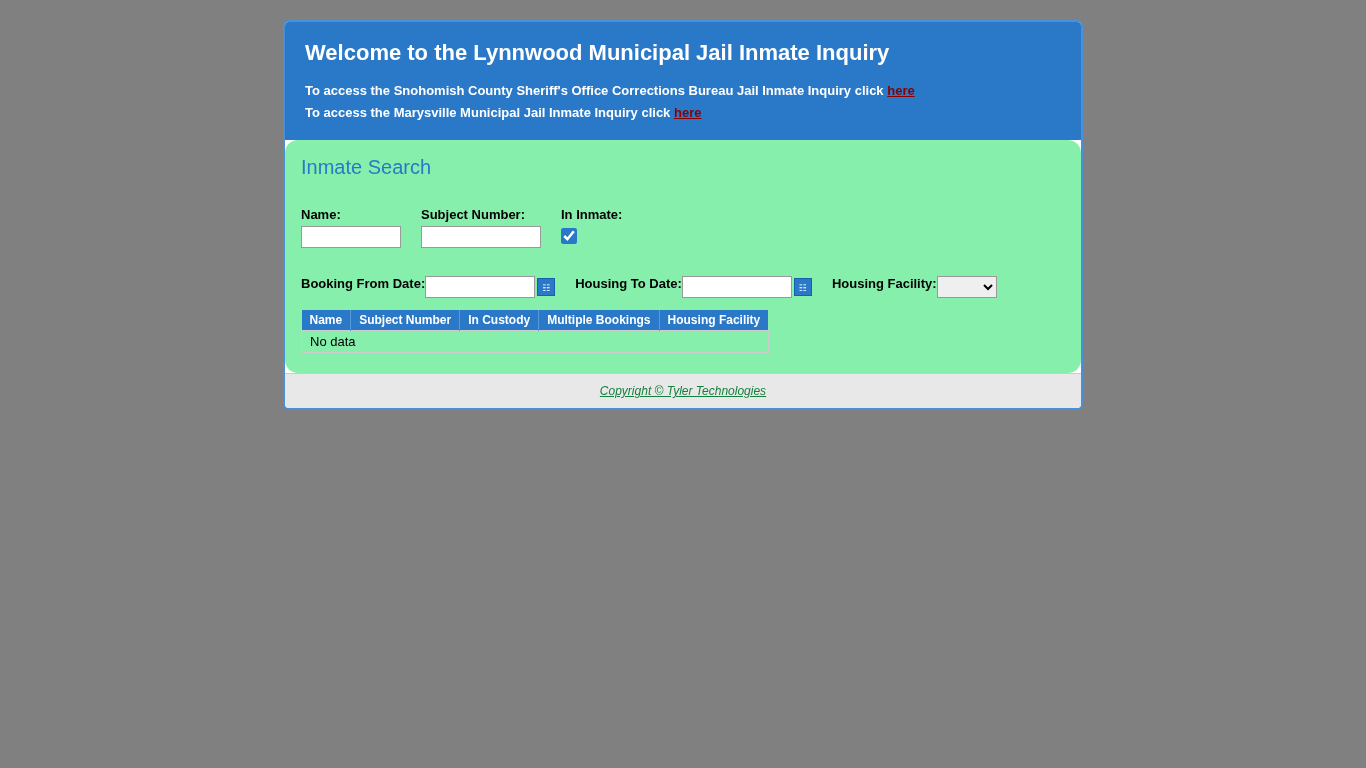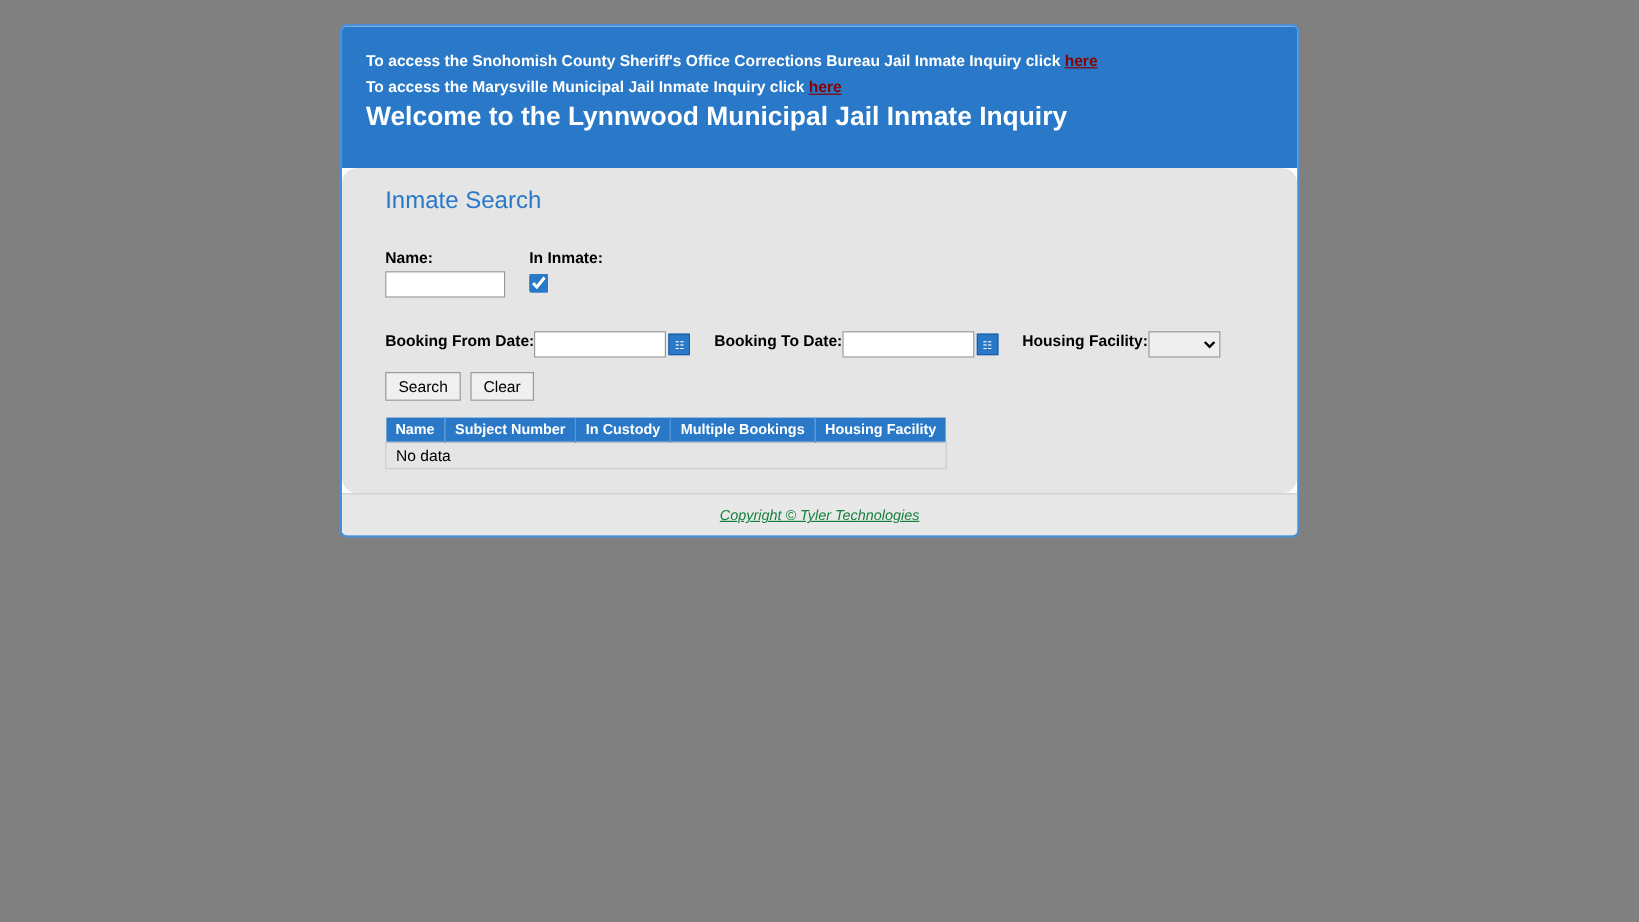--- a/index.html
+++ b/index.html
@@ -44,22 +44,22 @@
       line-height: 1.7;
     }
 
     #header-links a {
       color: #8b0000;
       text-decoration: underline;
       font-weight: bold;
     }
 
     #search-section {
-      background: #e5e5e5;
-      padding: 16px 20px 20px 36px;
+      background: #86efac;
+      padding: 16px 20px 20px 16px;
       border-radius: 13px;
     }
 
     #inmate-search-title {
       color: #2979c8;
       font-size: 20px;
       font-weight: normal;
       margin-bottom: 18px;
     }
 
@@ -226,72 +226,72 @@
       border-top: 1px solid #ccc;
       text-decoration: underline;
     }
   </style>
 </head>
 <body>
 
 <div id="main-container">
 
   <div id="header-section">
+    <div id="page-title">Welcome to the Lynnwood Municipal Jail Inmate Inquiry</div>
     <div id="header-links">
       <div>
         <span>To access the Snohomish County Sheriff's Office Corrections Bureau Jail Inmate Inquiry click </span><a href="#">here</a>
       </div>
       <div>
         <span>To access the Marysville Municipal Jail Inmate Inquiry click </span><a href="#">here</a>
       </div>
     </div>
-    <div id="page-title">Welcome to the Lynnwood Municipal Jail Inmate Inquiry</div>
   </div>
 
   <div id="search-section">
     <div id="inmate-search-title">Inmate Search</div>
 
     <div class="form-row">
       <div class="form-field" id="name-field">
         <label>Name:</label>
+        <input type="text" style="">
+      </div>
+      <div class="form-field" id="subject-number-field">
+        <label>Subject Number:</label>
         <input type="text" style="">
       </div>
       <div class="in-custody-field">
         <label>In Inmate:</label>
         <input type="checkbox" checked="" style="">
       </div>
     </div>
 
     <div class="form-row">
       <div class="date-field">
         <label>Booking From Date:</label>
         <div class="date-input-wrapper">
           <input type="text" style="">
           <span class="calendar-icon">☷</span>
         </div>
       </div>
       <div class="date-field">
-        <label>Booking To Date:</label>
+        <label>Housing To Date:</label>
         <div class="date-input-wrapper">
           <input type="text" style="">
           <span class="calendar-icon">☷</span>
         </div>
       </div>
       <div class="housing-field">
         <label>Housing Facility:</label>
         <select>
           <option value=""></option>
         </select>
       </div>
     </div>
 
-    <div class="button-row">
-      <button class="btn">Search</button>
-      <button class="btn">Clear</button>
-    </div>
 
     <table id="results-table">
       <thead>
         <tr>
           <th>Name</th>
           <th>Subject Number</th>
           <th>In Custody</th>
           <th>Multiple Bookings</th>
           <th>Housing Facility</th>
         </tr>

